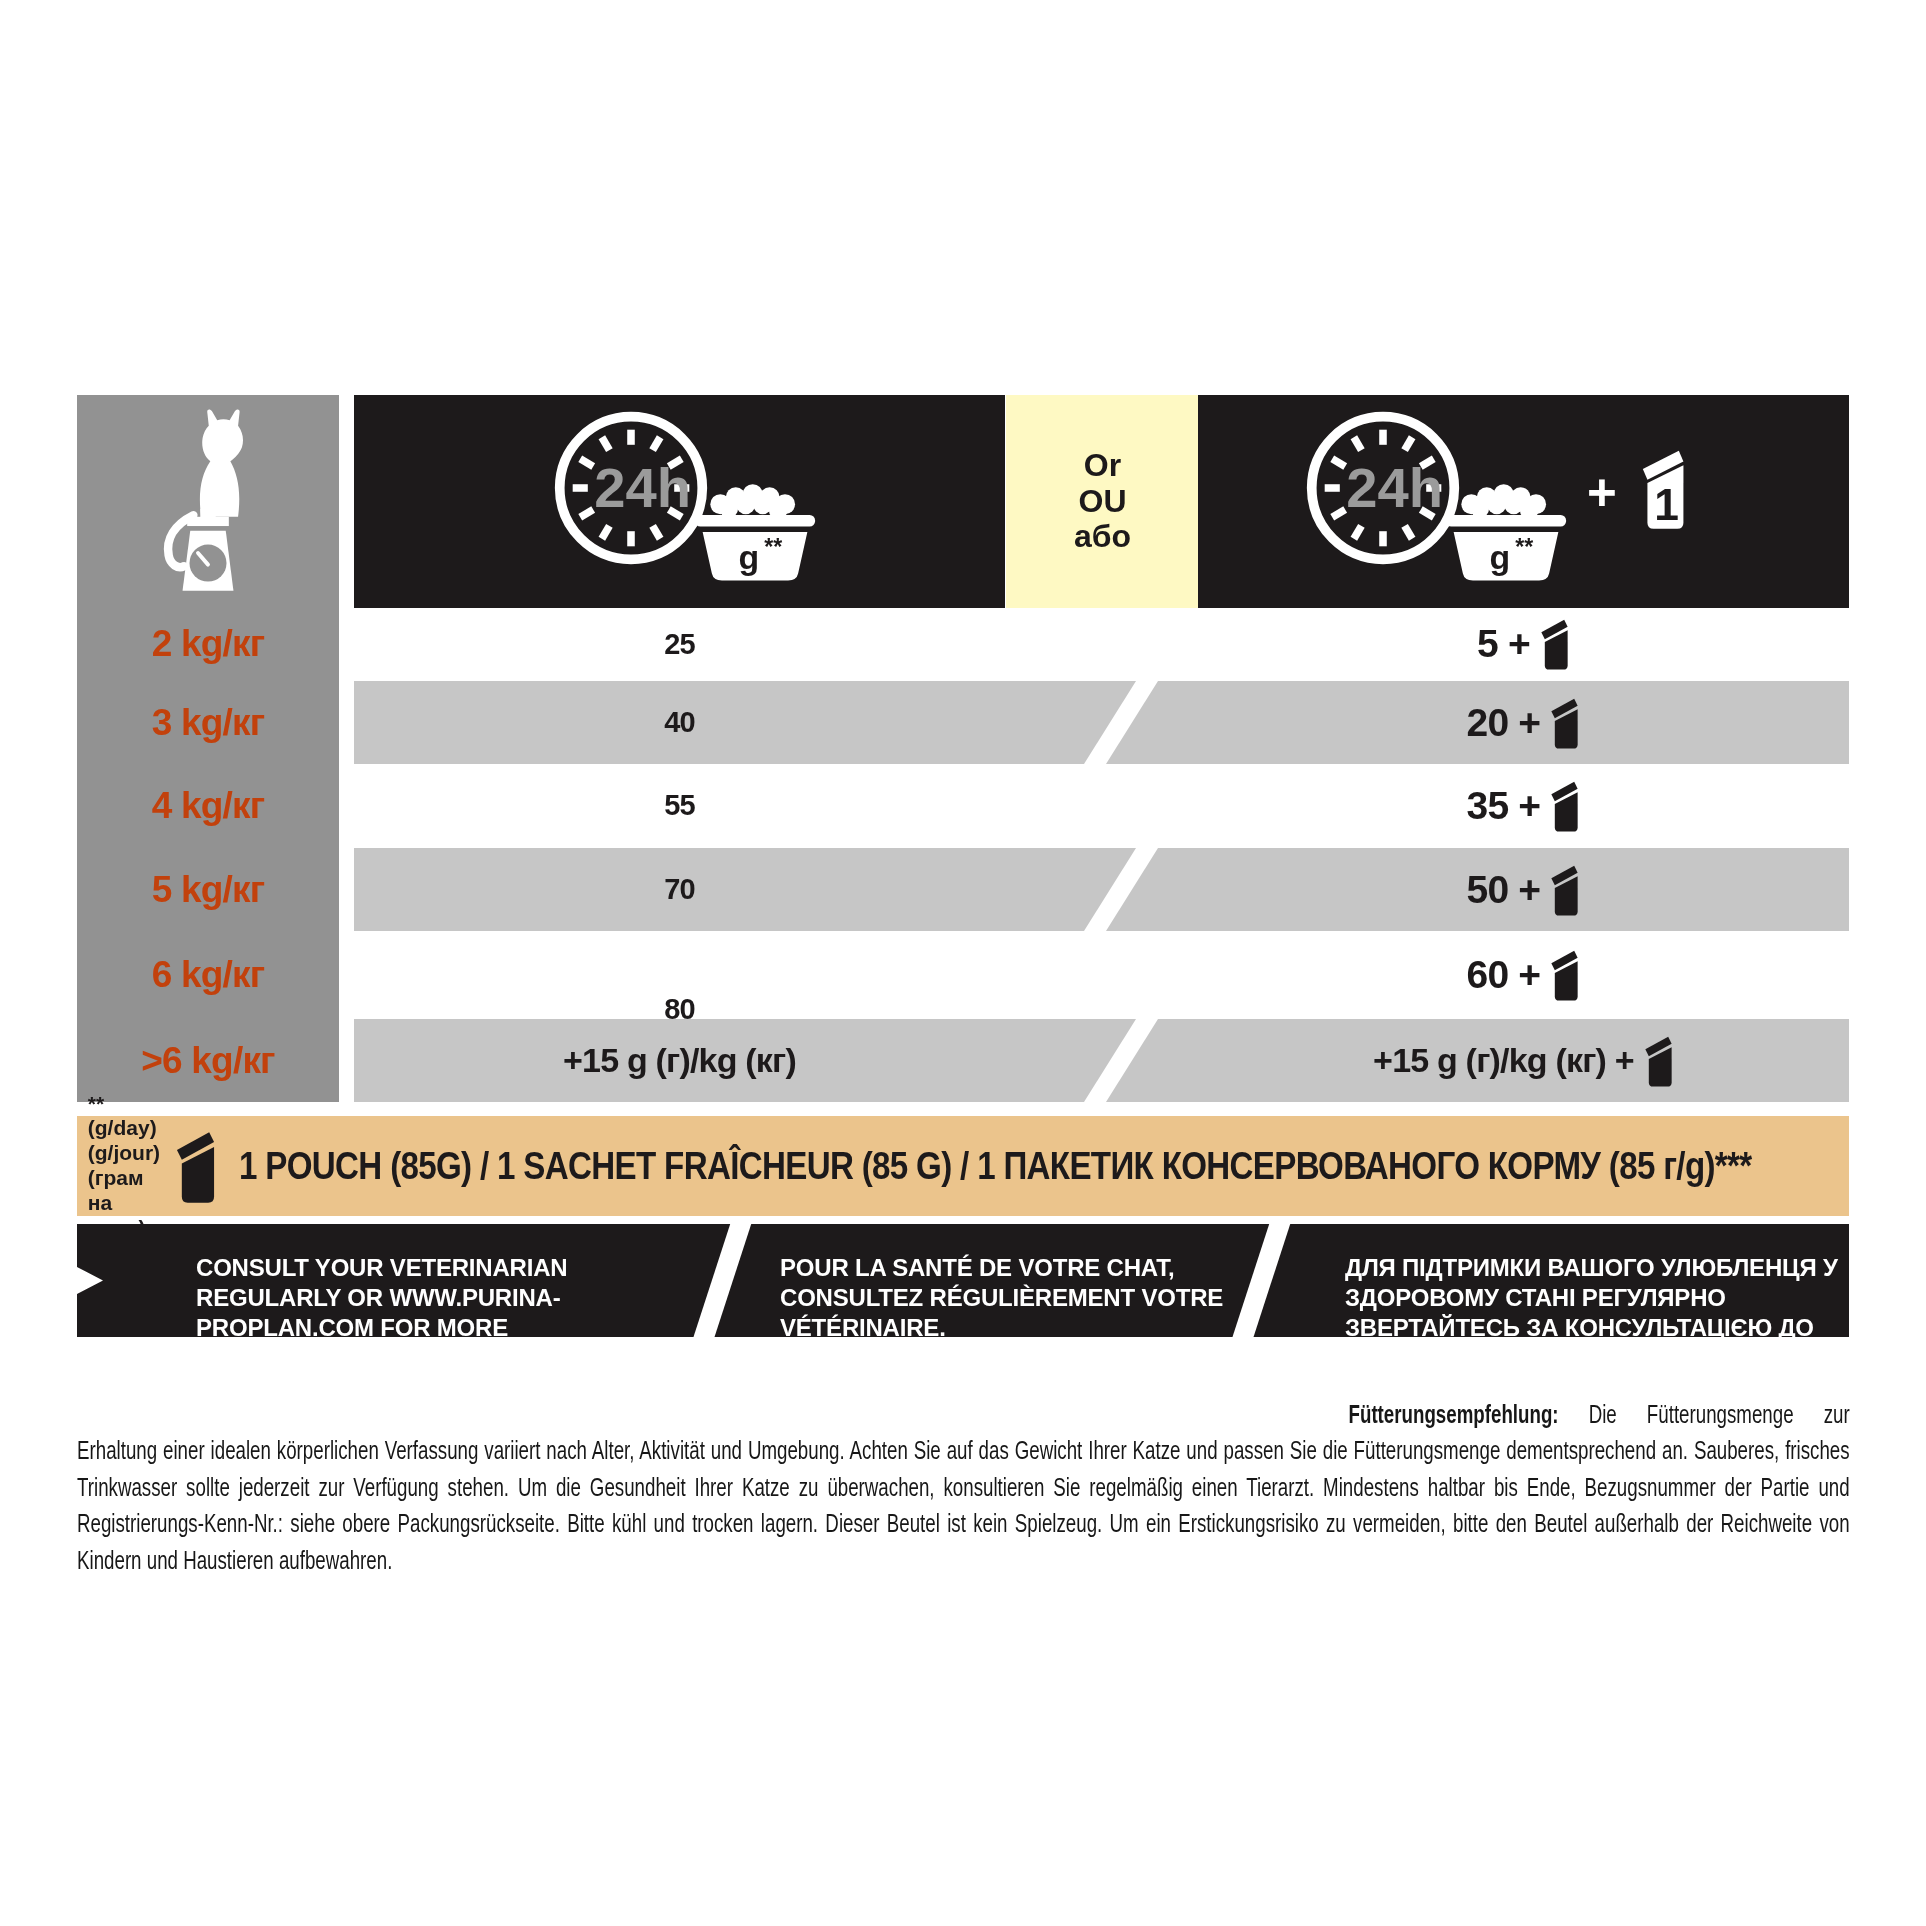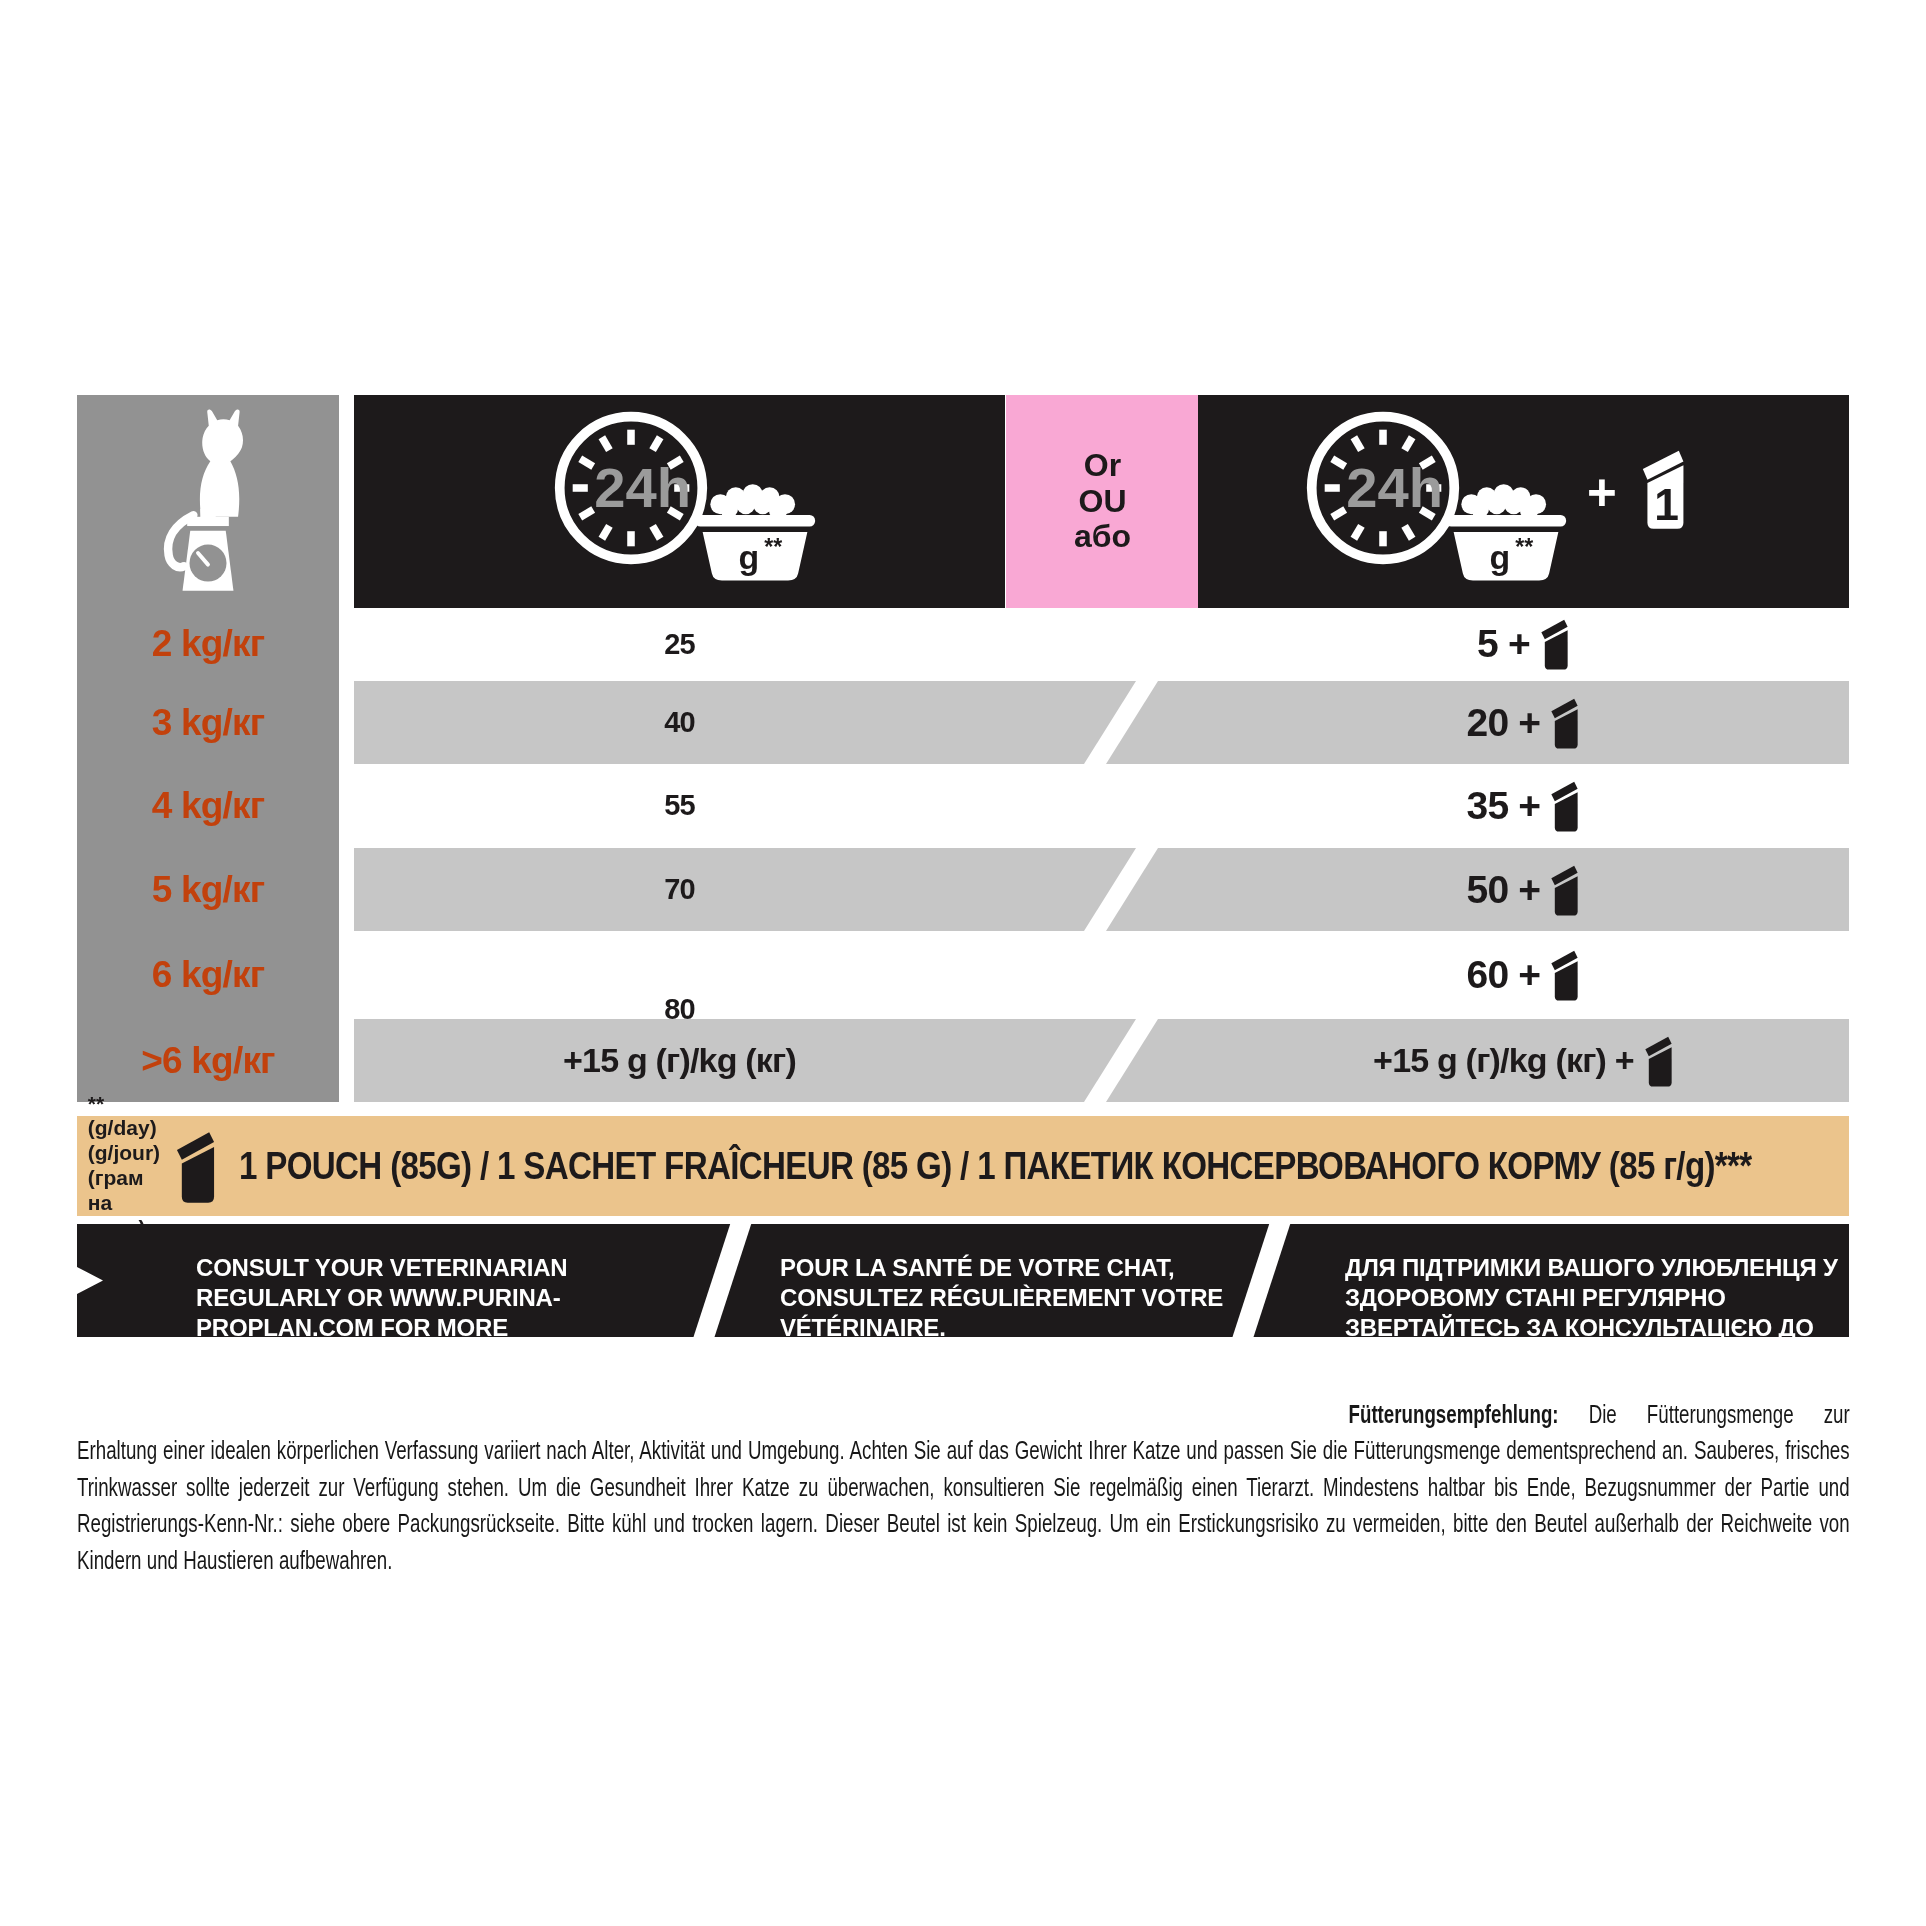--- a/index.html
+++ b/index.html
@@ -14,21 +14,21 @@
   .cat-icon{left:127px;top:401px;width:162px;height:193px;}
   .wlabel{
     left:77px;width:262px;display:flex;align-items:center;justify-content:center;
     font-weight:700;font-size:37px;letter-spacing:-0.8px;color:#c2410c;
   }
 
   
   .hdrA{left:354px;top:395px;width:651px;height:213px;background:#1D1A1B;}
   .hdrB{left:1198px;top:395px;width:651px;height:213px;background:#1D1A1B;}
   .orbox{
-    left:1006px;top:395px;width:193px;height:213px;background:#f9a8d4;
+    left:1006px;top:395px;width:193px;height:213px;background:#fef9c3;
     display:flex;flex-direction:column;align-items:center;justify-content:center;
     font-weight:700;font-size:32px;line-height:1.12;color:#1D1A1B;
   }
   .hicon{position:absolute;}
   .plus-big{position:absolute;color:#ffffff;font-weight:700;font-size:51px;}
 
   
   .stripe-l,.stripe-r{position:absolute;background:#C6C6C6;}
   .drycell{
     left:354px;width:651px;display:flex;align-items:center;justify-content:center;

